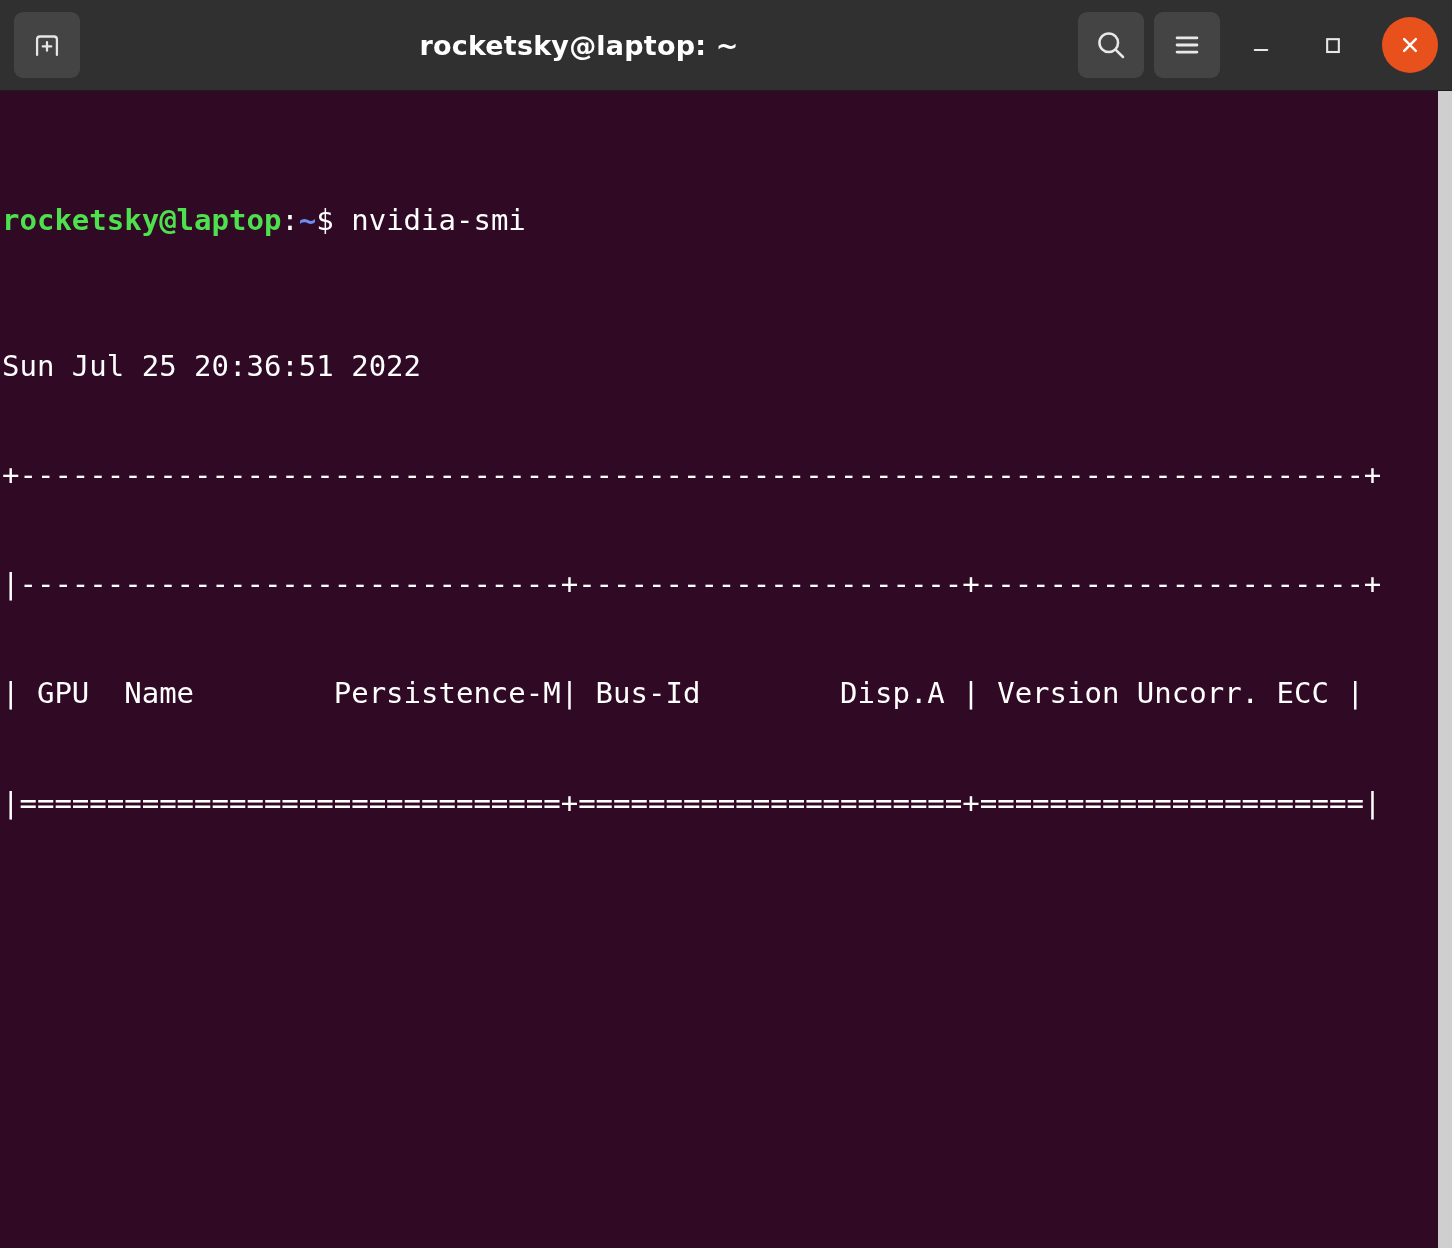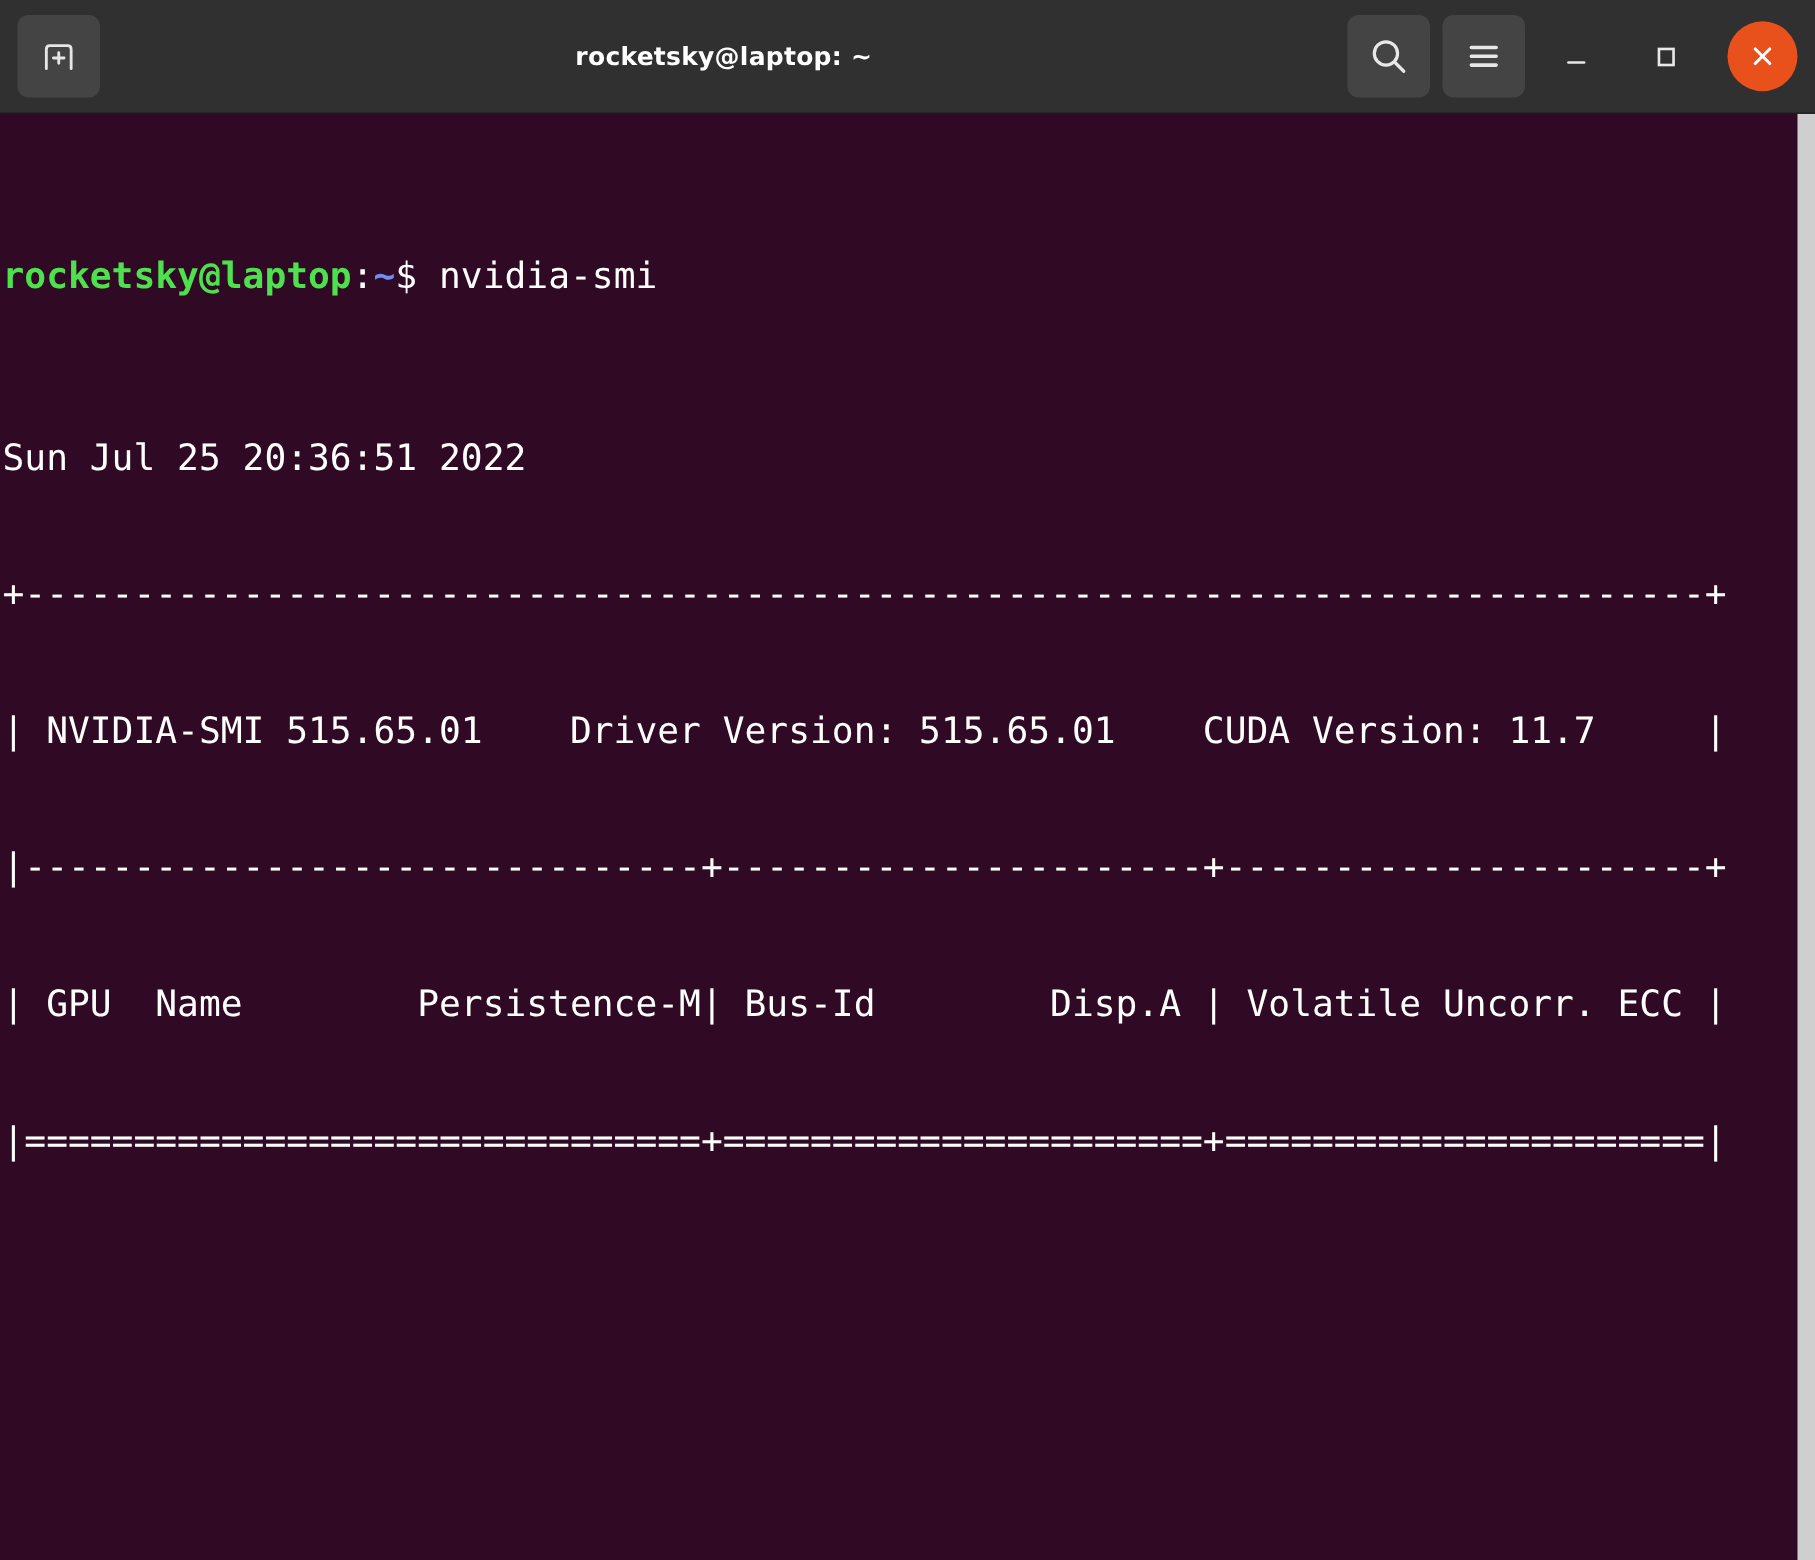--- a/index.html
+++ b/index.html
@@ -45,21 +45,21 @@
     align-items: center;
     justify-content: center;
     flex: 0 0 auto;
   }
   #tb-title {
     flex: 1 1 auto;
     text-align: center;
     color: #ffffff;
     font-family: "DejaVu Sans", "Liberation Sans", sans-serif;
     font-weight: bold;
-    font-size: 20px;
+    font-size: 27px;
     letter-spacing: 0.2px;
     white-space: nowrap;
     overflow: hidden;
   }
   #tb-right {
     display: flex;
     align-items: center;
     gap: 10px;
     flex: 0 0 auto;
   }
@@ -161,23 +161,22 @@
   </div>
 </div>
 
 <div id="terminal">
   <div id="screen">
 
     <div class="line"><span class="u">rocketsky@laptop</span><span class="w">:</span><span class="p">~</span><span class="w">$</span><span class="w"> </span><span class="w">nvidia-smi</span></div>
 
     <div class="line">Sun Jul 25 20:36:51 2022</div>
     <div class="line">+-----------------------------------------------------------------------------+</div>
-    <div class="line">| NVIDIA-SMI 515.65.01    Driver Version: 515.65.01    CUDA Version: 11.7     |</div>
     <div class="line">|-------------------------------+----------------------+----------------------+</div>
-    <div class="line">| GPU  Name        Persistence-M| Bus-Id        Disp.A | Volatile Uncorr. ECC |</div>
+    <div class="line">| GPU  Name        Persistence-M| Bus-Id        Disp.A | Version Uncorr. ECC |</div>
     <div class="line">|===============================+======================+======================|</div>
 
     
     
     
     
     
     
     
     

